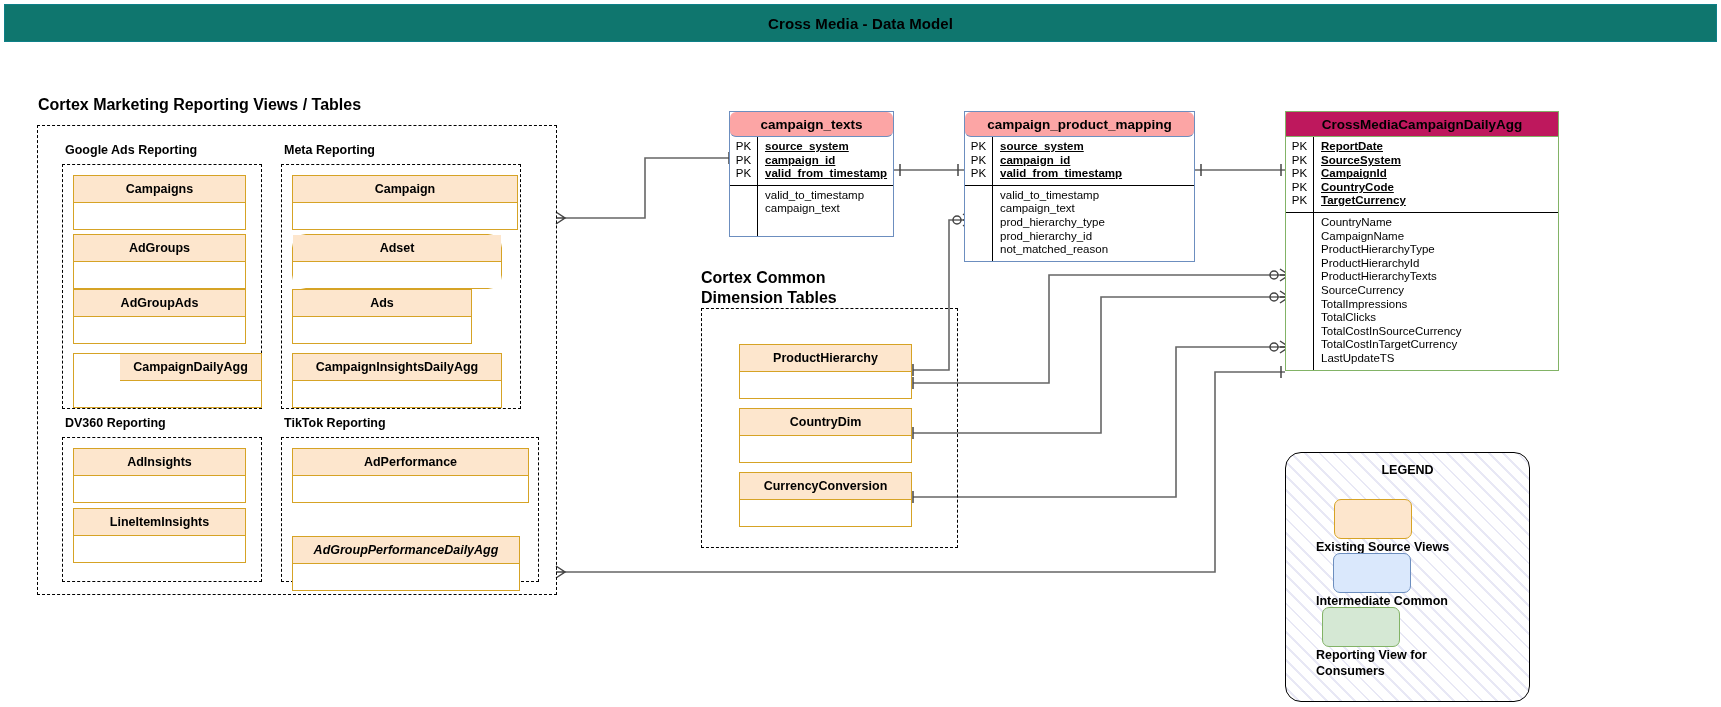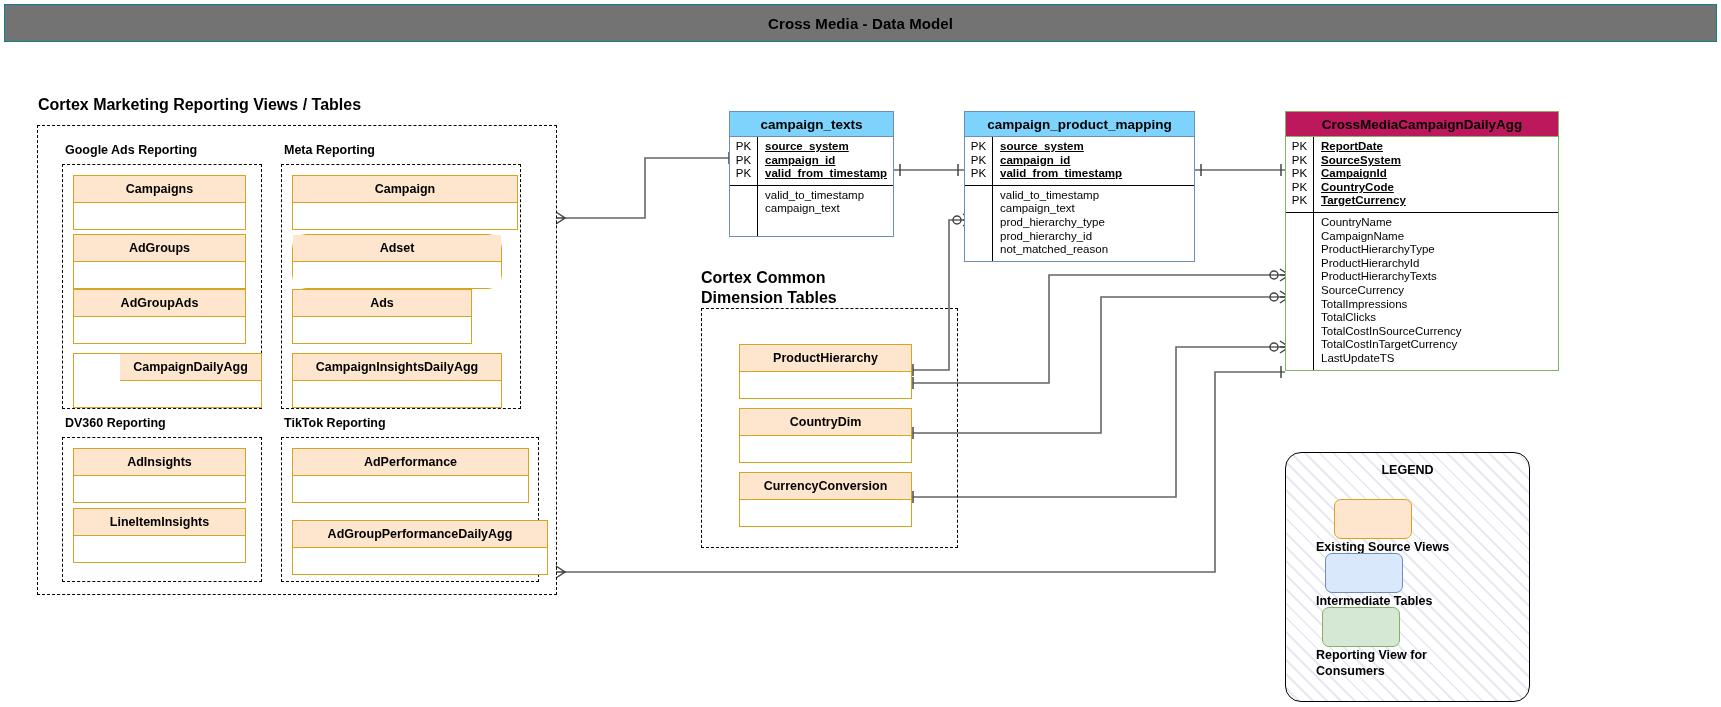--- a/index.html
+++ b/index.html
@@ -8,21 +8,21 @@
     width:1721px; height:707px; position:relative; overflow:hidden;
     font-family:"Liberation Sans", sans-serif;
     color:#000;
   }
 
   #canvas { position:absolute; inset:0; }
 
   
   .titlebar{
     position:absolute; left:4px; top:4px; width:1713px; height:38px;
-    background:#737373; border:1px solid #0e8088;
+    background:#0f766e; border:1px solid #0e8088;
     display:flex; align-items:center; justify-content:center;
     font-weight:bold; font-size:15px; letter-spacing:.1px;
   }
 
   
   .caption{ position:absolute; font-weight:bold; font-size:12.5px; white-space:pre-line; }
   .bigcaption{ position:absolute; font-weight:bold; font-size:16px; }
 
   
   .dashbox{
@@ -38,21 +38,21 @@
   }
   .ebox .body{ height:26px; background:#fff; }
 
   
   .ertable{ position:absolute; background:#fff; }
   .ertable .thdr{
     display:flex; align-items:center; justify-content:center;
     font-weight:bold; font-size:13.5px; height:25px;
   }
   .ertable.blue{ border:1px solid #6c8ebf; }
-  .ertable.blue .thdr{ background:#7dd3fc; border-bottom:1px solid #6c8ebf; }
+  .ertable.blue .thdr{ background:#fca5a5; border-bottom:1px solid #6c8ebf;border-radius:6px; }
   .ertable.green{ border:1px solid #82b366; }
   .ertable.green .thdr{ background:#be185d; border-bottom:1px solid #82b366; }
 
   .ertable .pkblock, .ertable .colblock{ display:flex; }
   .ertable .pkblock{ border-bottom:1.6px solid #000; }
   .ertable .keycol{
     width:28px; border-right:1px solid #000;
     padding:3px 0 4px 0; text-align:center;
     font-size:11.5px; line-height:13.6px;
   }
@@ -198,21 +198,21 @@
     <div class="body"></div>
   </div>
 
   <div class="caption" style="left:284px; top:416px;">TikTok Reporting</div>
   <div class="dashbox" style="left:281px; top:437px; width:258px; height:145px;"></div>
 
   <div class="ebox" style="left:292px; top:448px; width:237px;">
     <div class="hdr">AdPerformance</div>
     <div class="body"></div>
   </div>
-  <div class="ebox" style="left:292px; top:520px; width:256px;">
+  <div class="ebox" style="left:292px; top:536px; width:228px;font-style:italic;">
     <div class="hdr">AdGroupPerformanceDailyAgg</div>
     <div class="body"></div>
   </div>
 
   <div class="bigcaption" style="left:701px; top:268px; line-height:20px; white-space:pre-line;">Cortex Common
 Dimension Tables</div>
   <div class="dashbox" style="left:701px; top:308px; width:257px; height:240px;"></div>
 
   <div class="ebox" style="left:739px; top:344px; width:173px;">
     <div class="hdr">ProductHierarchy</div>
@@ -315,21 +315,21 @@
   <div class="legend" style="left:1285px; top:452px; width:245px; height:250px;">
     <div class="legend-title">LEGEND</div>
 
     <div class="legend-row" style="left:10px; top:46px;">
       <div class="swatch sw-orange"></div>
       <div class="legend-label">Existing Source Views</div>
     </div>
 
     <div class="legend-row" style="left:10px; top:100px;">
       <div class="swatch sw-blue"></div>
-      <div class="legend-label">Intermediate Tables</div>
+      <div class="legend-label">Intermediate Common</div>
     </div>
 
     <div class="legend-row" style="left:10px; top:154px;">
       <div class="swatch sw-green"></div>
       <div class="legend-label">Reporting View for
 Consumers</div>
     </div>
   </div>
 
 </div>

